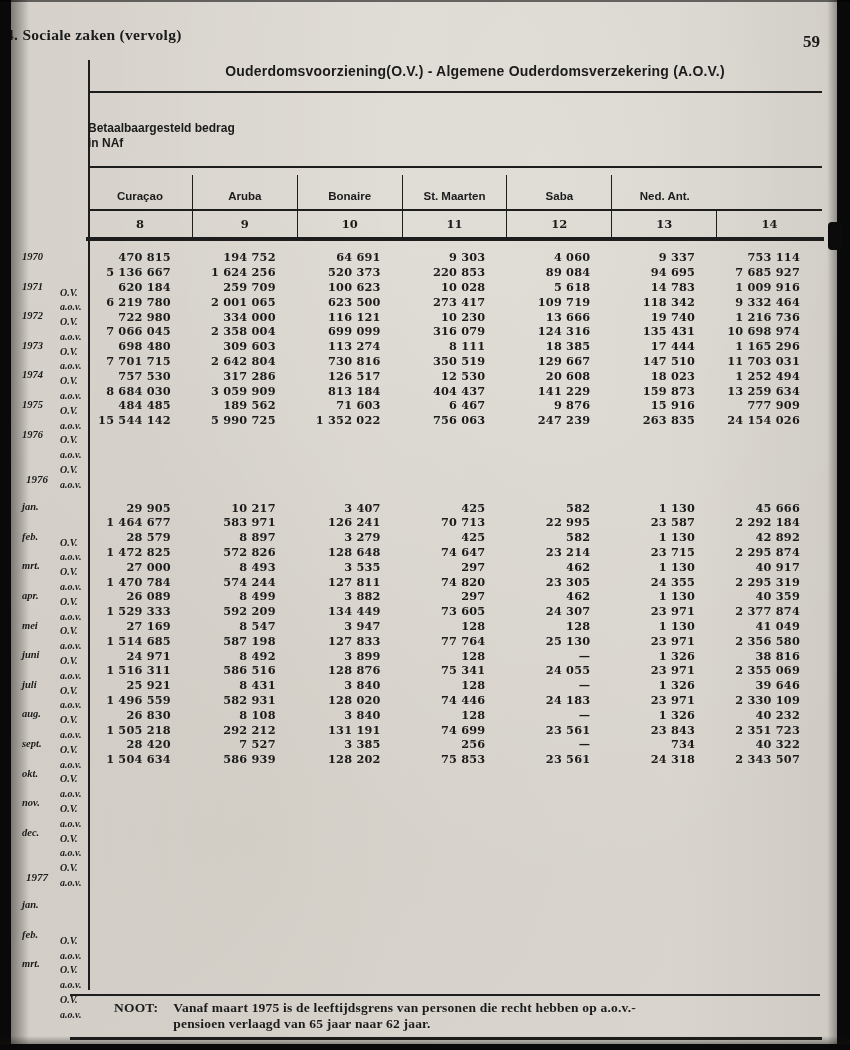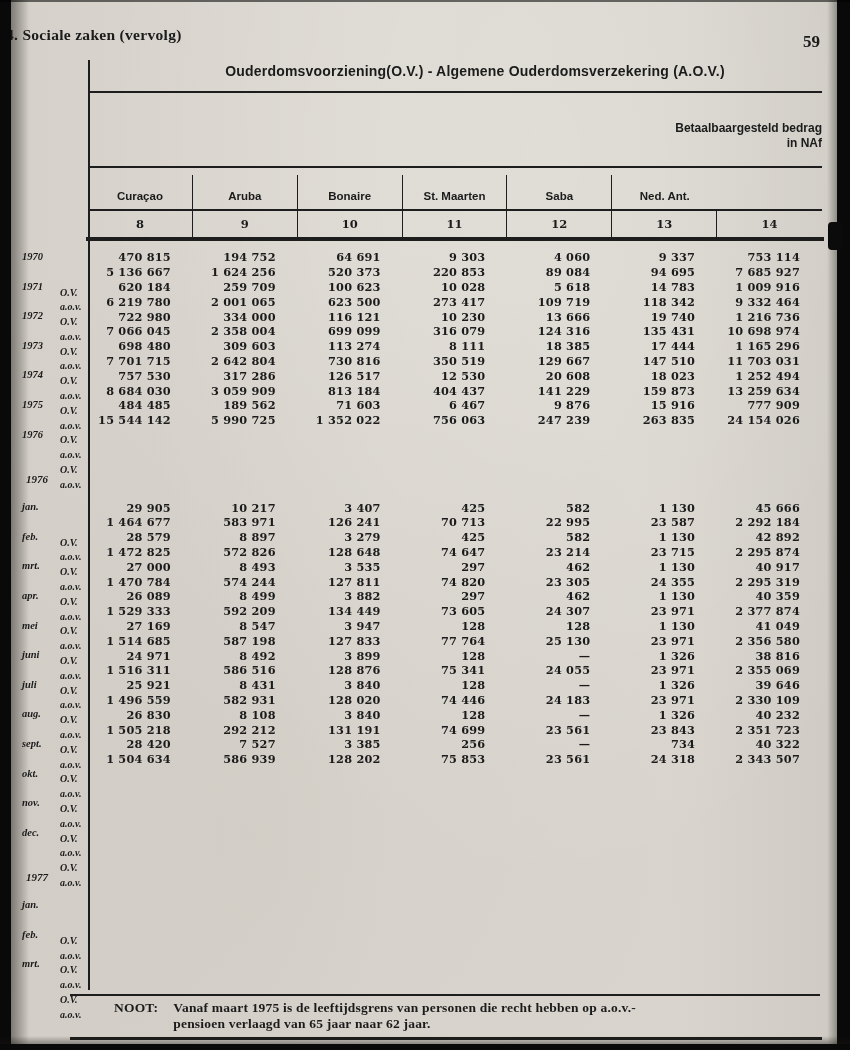--- a/index.html
+++ b/index.html
@@ -41,21 +41,21 @@
   .rule { position: absolute; background: #1d1d1d; }
   #rule-title    { left: 88px; top: 91px;  width: 734px; height: 2px; }
   #rule-subtitle { left: 88px; top: 166px; width: 734px; height: 2px; }
   #rule-names    { left: 88px; top: 209px; width: 734px; height: 1.5px; }
   #rule-thick    { left: 86px; top: 237px; width: 738px; height: 3.5px; }
   #rule-foot-top    { left: 70px; top: 994px;  width: 750px; height: 2px; }
   #rule-foot-bottom { left: 70px; top: 1037px; width: 752px; height: 2.5px; }
 
   .table-title { position: absolute; left: 88px; top: 63px; width: 734px; text-align: center;
     font-family: "Liberation Sans", sans-serif; font-weight: bold; font-size: 14px; letter-spacing: 0.2px; margin-left: 20px; }
-  .subtitle { position: absolute; left: 88px; top: 121px; width: 734px; text-align: right;
+  .subtitle { position: absolute; left: 88px; top: 121px; width: 734px; text-align: left;
     font-family: "Liberation Sans", sans-serif; font-weight: bold; font-size: 12px; line-height: 15px; }
 
   .col-names { position: absolute; left: 88px; top: 167px; width: 734px; height: 42px;
     display: grid; grid-template-columns: repeat(7, 1fr); margin-top: 8px; }
   .hcell { display: flex; align-items: center; justify-content: center;
     font-family: "Liberation Sans", sans-serif; font-weight: bold; font-size: 11.5px;
     border-right: 1.5px solid #1d1d1d; }
   .hcell:last-child { border-right: none; }
   .col-nums { position: absolute; left: 88px; top: 210.5px; width: 734px; height: 26.5px;
     display: grid; grid-template-columns: repeat(7, 1fr); }

